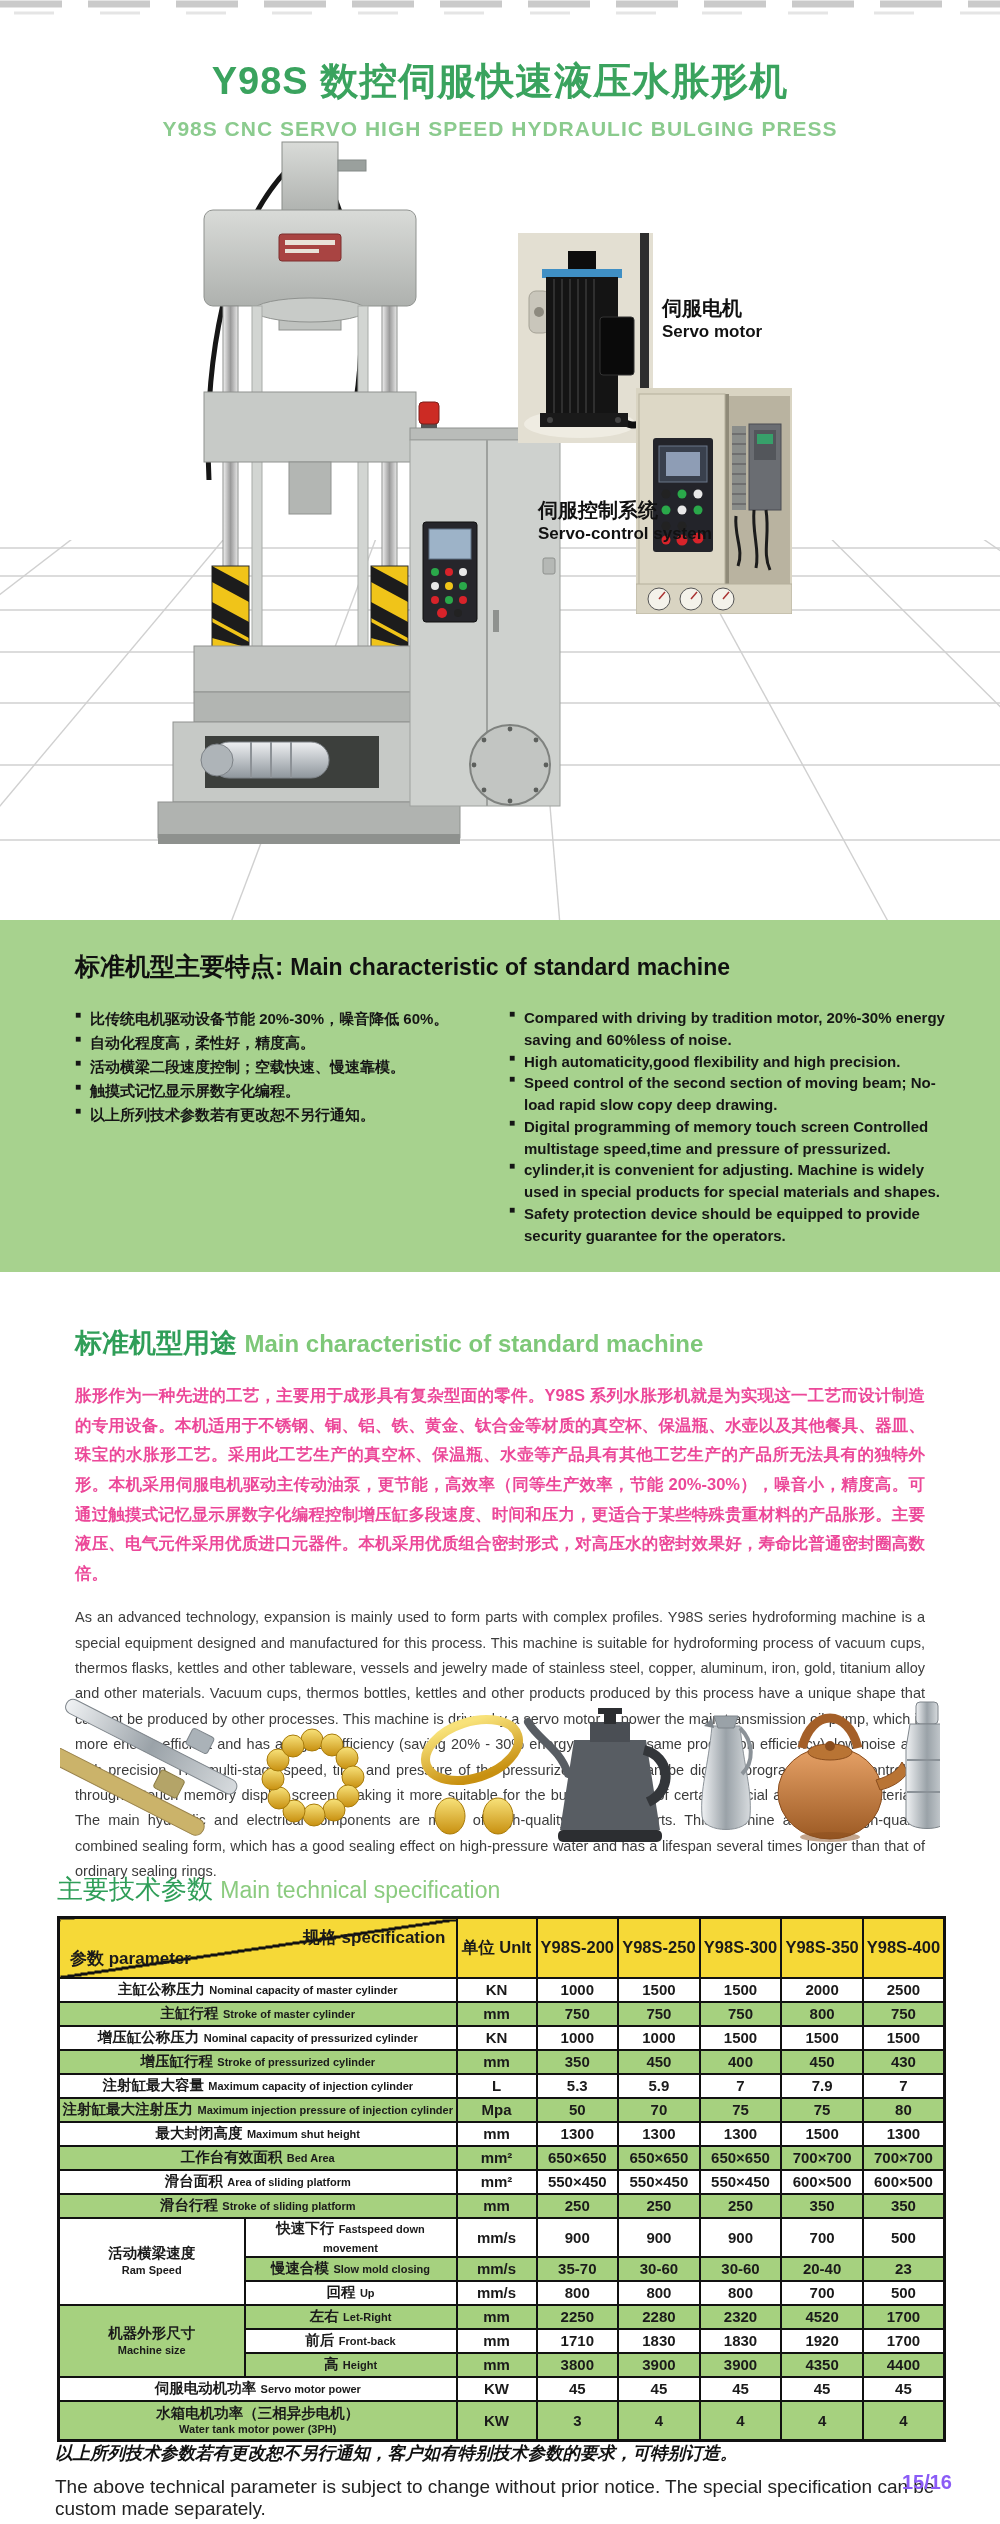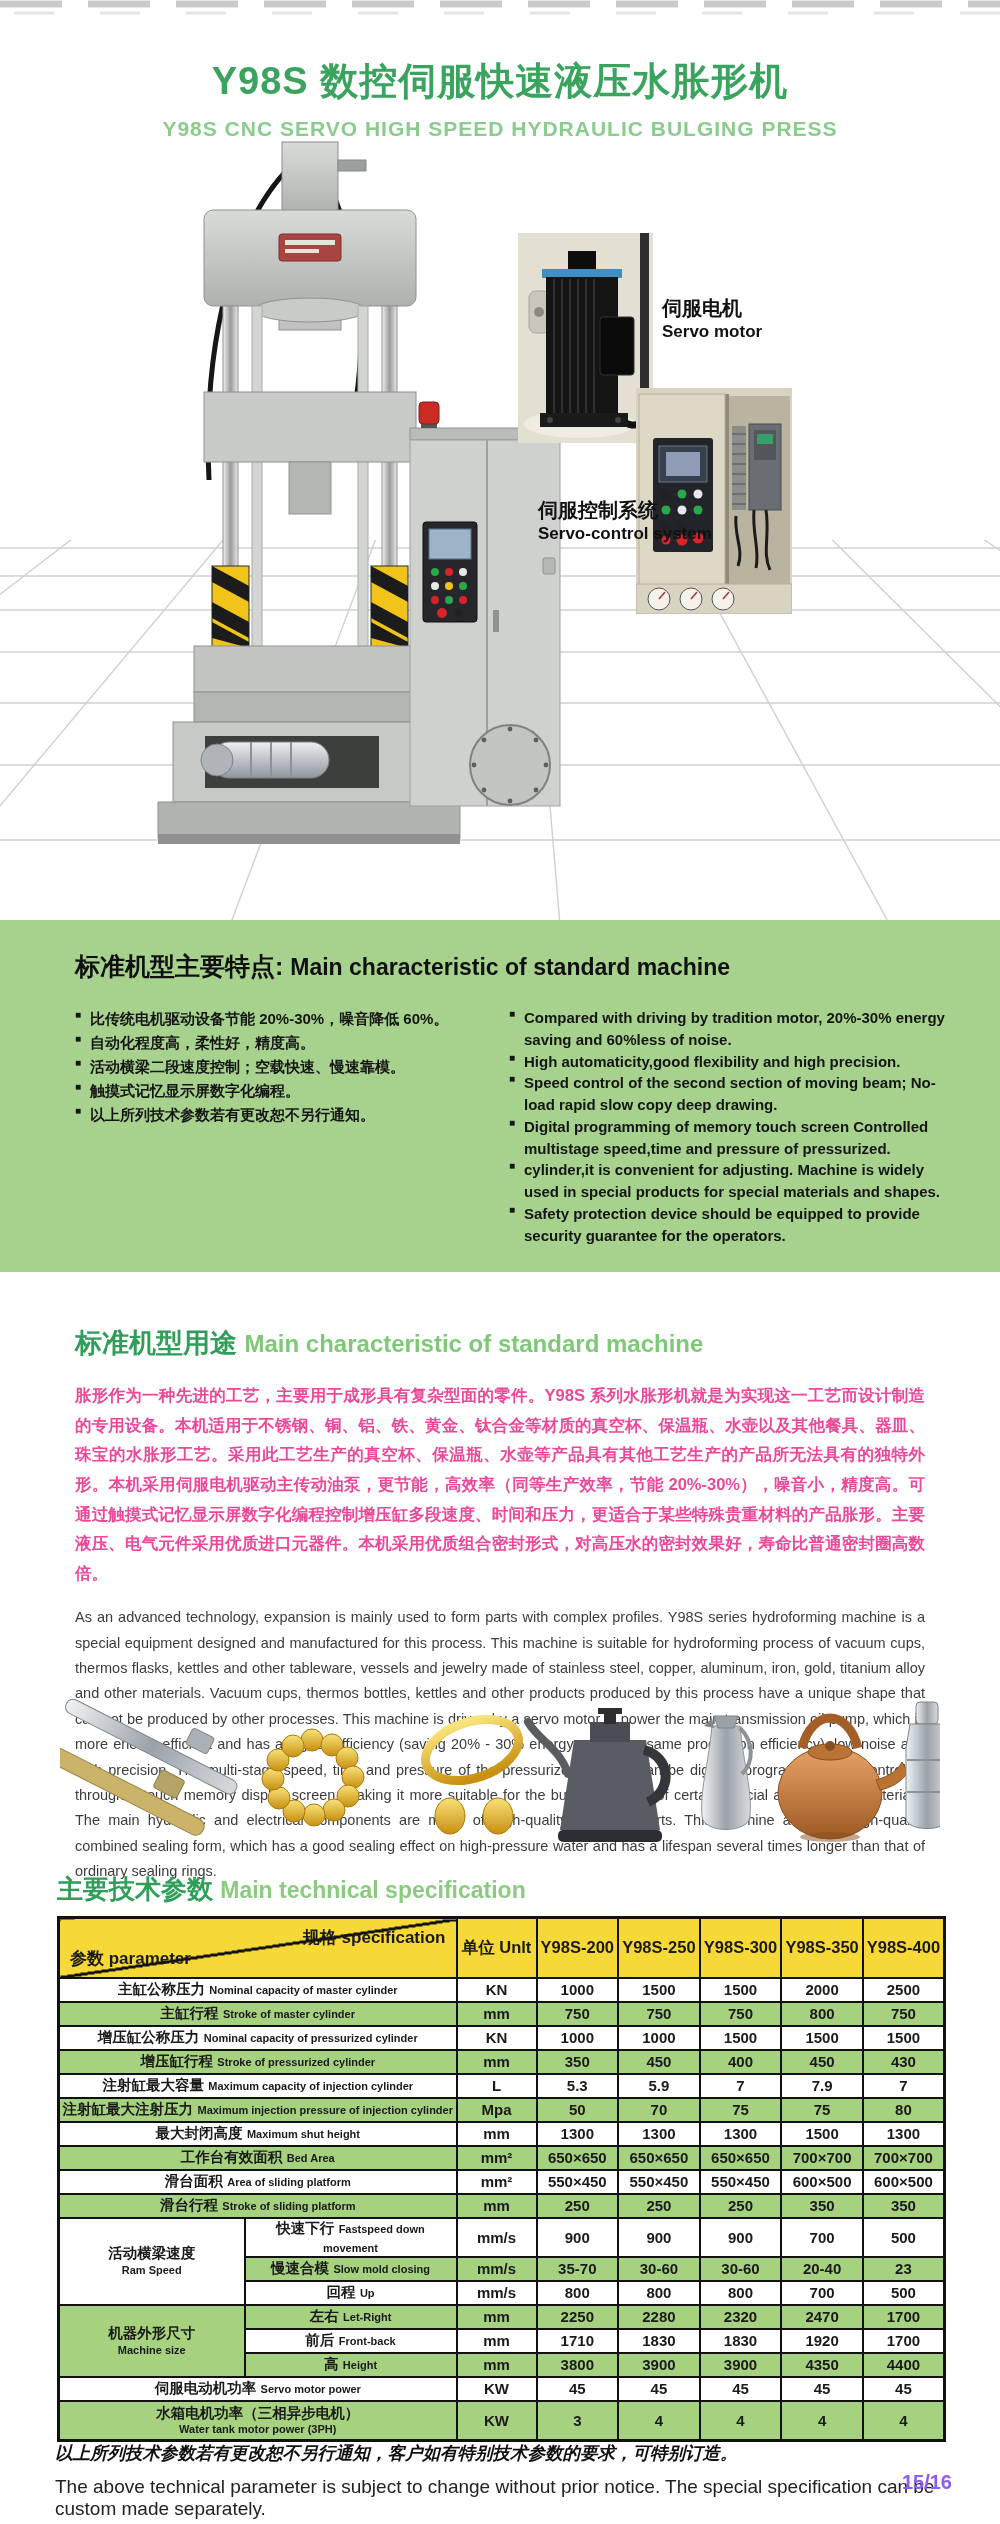--- a/index.html
+++ b/index.html
@@ -44,21 +44,21 @@
   .usage h2{margin:0;font-size:27px;font-weight:bold;color:#2f9e58;}
   .usage h2 .en{font-size:24px;color:#7ec878;}
   .usage .p-zh{margin-top:20px;font-size:16.5px;font-weight:bold;color:#ec4899;line-height:1.8;text-align:justify;}
   .usage .p-en{margin-top:14px;font-size:14.5px;color:#3c3c3c;line-height:1.75;text-align:justify;}
 
   
   .products{position:absolute;top:1688px;left:60px;}
 
   
   .specs-head{position:absolute;top:1872px;left:57px;}
-  .specs-head h2{margin:0;font-size:26px;font-weight:bold;color:#2f9e58;}
+  .specs-head h2{margin:0;font-size:26px;font-weight:normal;color:#2f9e58;}
   .specs-head h2 .en{font-size:23px;color:#8bcb7f;}
 
   .spec-table{position:absolute;top:1916px;left:57px;width:886px;border-collapse:collapse;
               border:3px solid #111;table-layout:fixed;}
   .spec-table td,.spec-table th{border:2px solid #111;padding:0 2px;text-align:center;vertical-align:middle;box-sizing:border-box;}
   .spec-table thead tr{height:60px;background:#f6d937;}
   .spec-table tbody tr{height:24px;}
   .spec-table tbody tr.tall{height:40px;}
   .rw{background:#ffffff;}
   .rg{background:#a6d17f;}
@@ -570,21 +570,21 @@
         <tr class="rg">
           <td rowspan="3" class="gcell rg">
             <span class="gzh">机器外形尺寸</span>
             <span class="gen">Machine size</span>
           </td>
           <td class="pcell"><span class="pzh">左右</span> <span class="pen">Let-Right</span></td>
           <td class="ucell">mm</td>
           <td class="vcell">2250</td>
           <td class="vcell">2280</td>
           <td class="vcell">2320</td>
-          <td class="vcell">2470</td>
+          <td class="vcell">4520</td>
           <td class="vcell">1700</td>
         </tr>
         <tr class="rw">
           <td class="pcell"><span class="pzh">前后</span> <span class="pen">Front-back</span></td>
           <td class="ucell">mm</td>
           <td class="vcell">1710</td>
           <td class="vcell">1830</td>
           <td class="vcell">1830</td>
           <td class="vcell">1920</td>
           <td class="vcell">1700</td>

